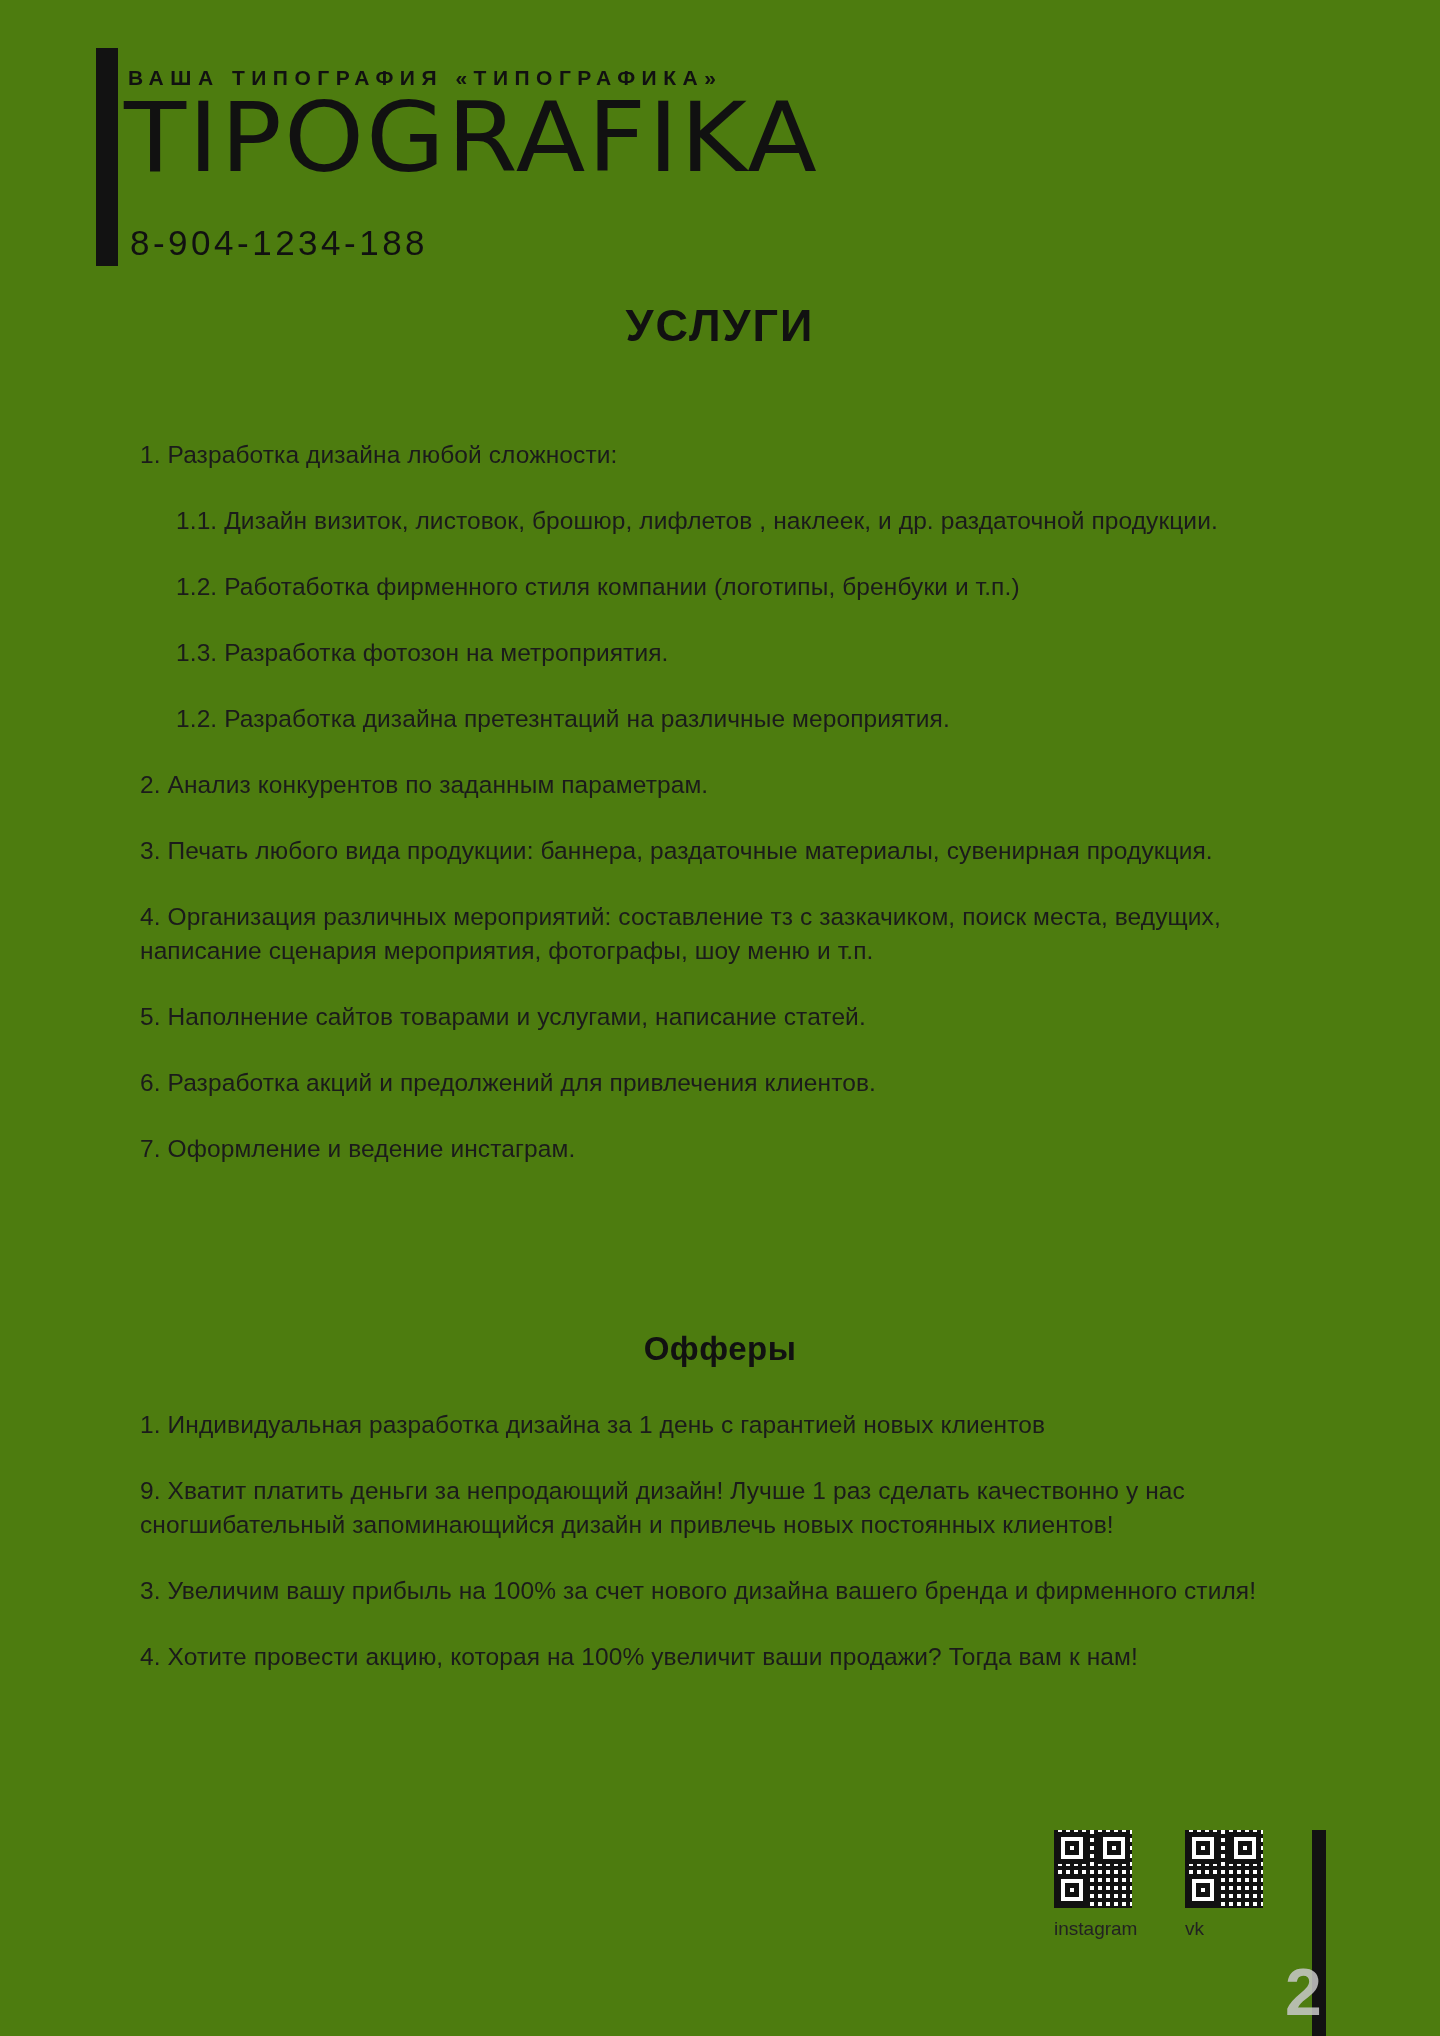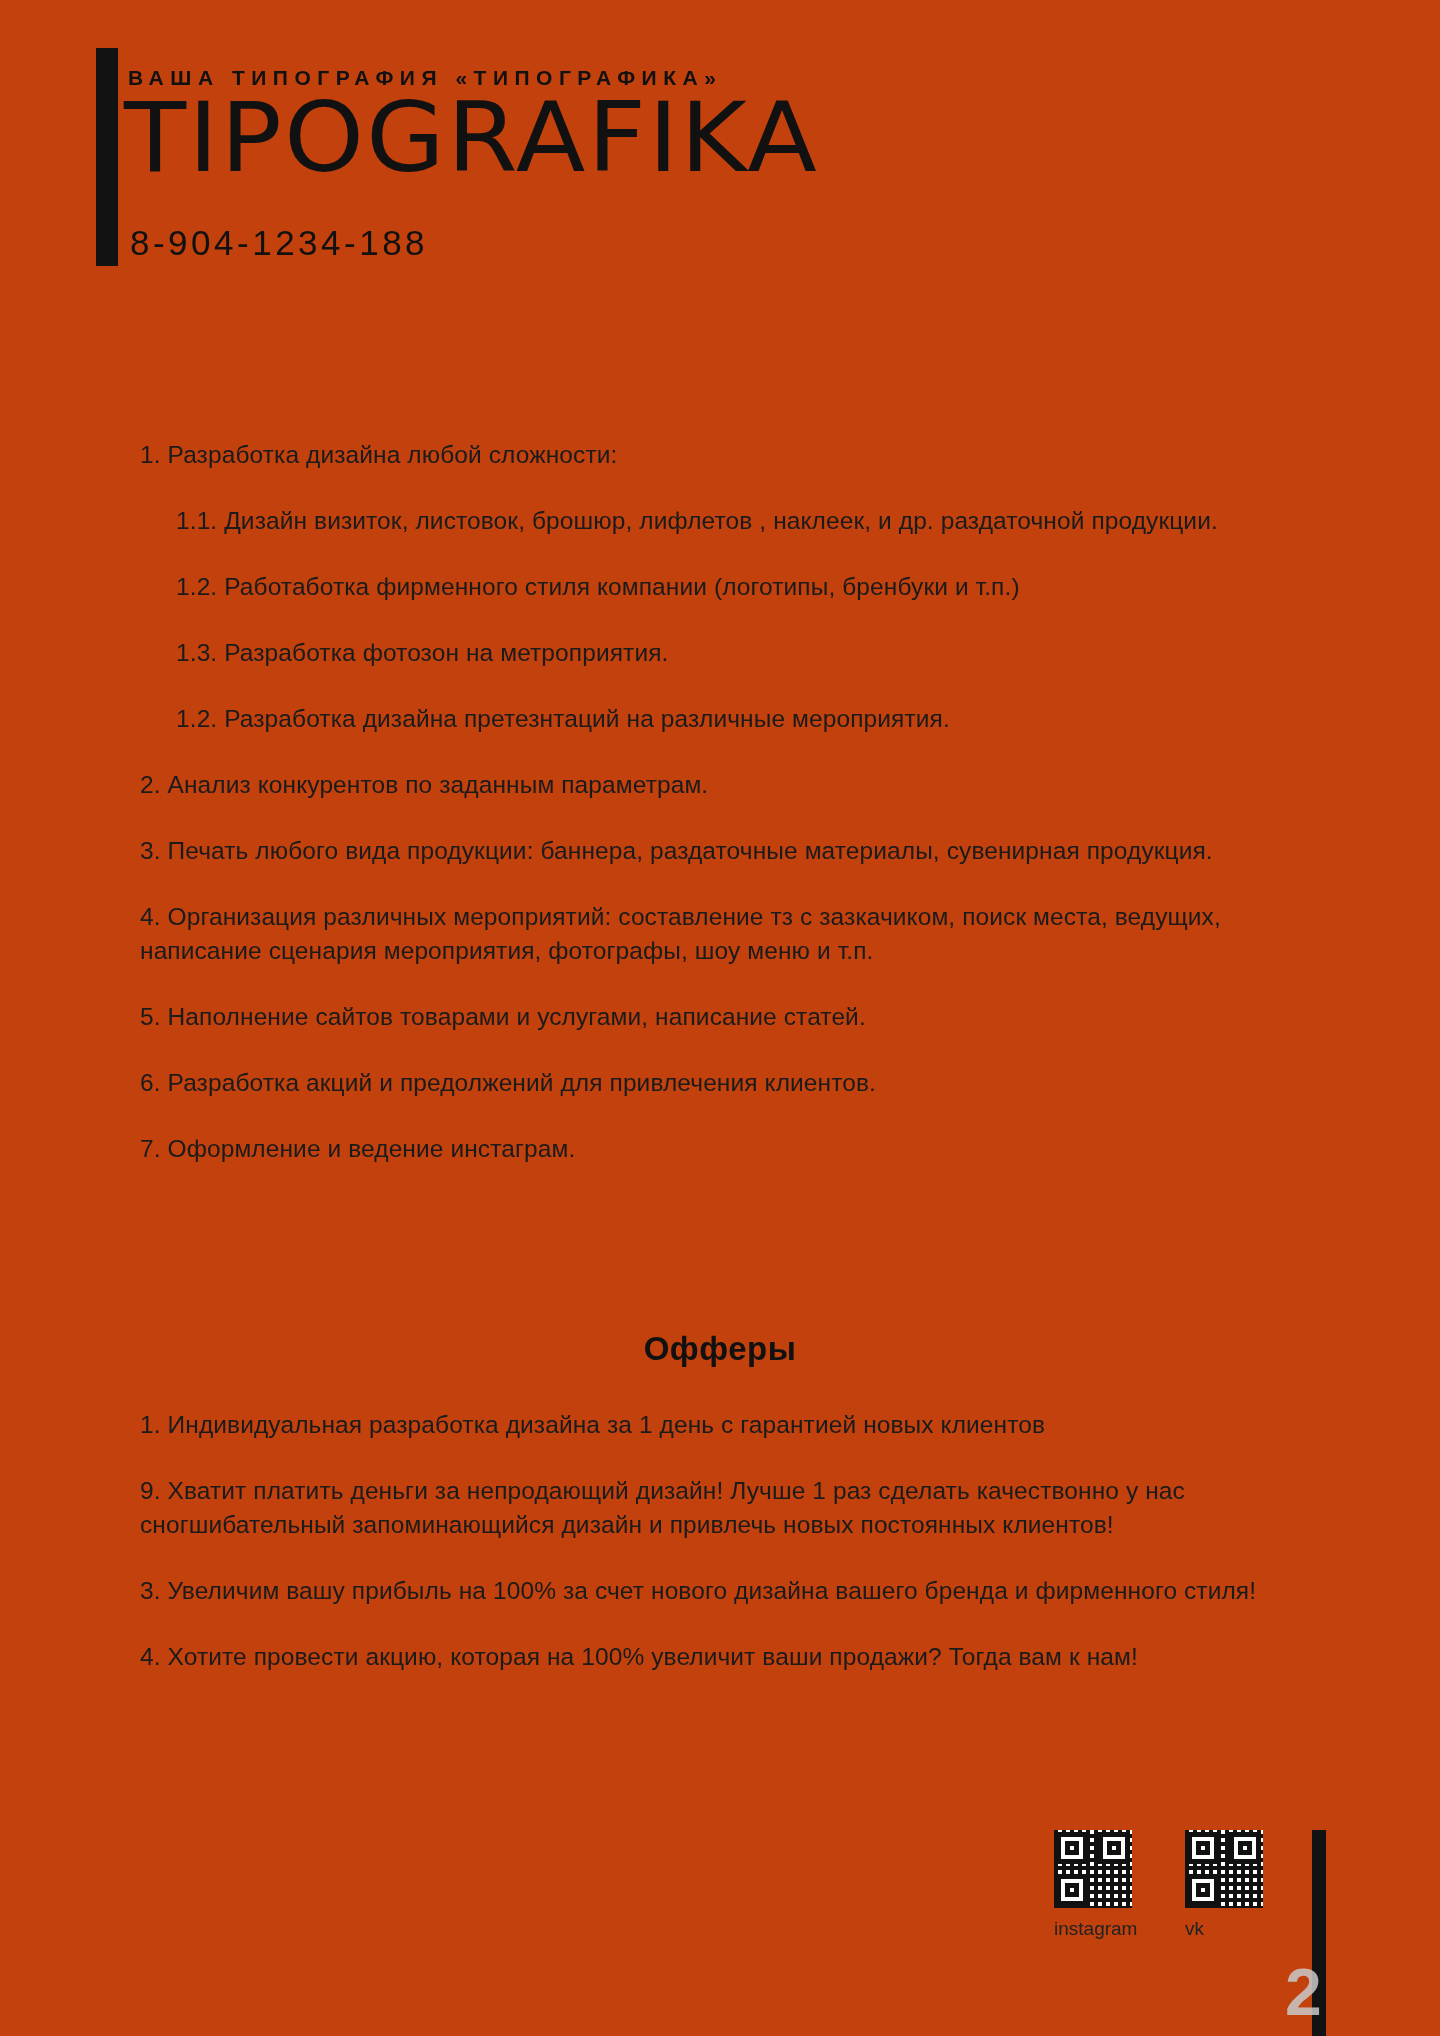--- a/index.html
+++ b/index.html
@@ -13,21 +13,21 @@
     position: relative;
     font-family: "Liberation Sans", sans-serif;
     color: #1a1a1a;
     overflow: hidden;
   }
   .page {
     position: absolute;
     left: 0; top: 0;
     width: 1440px;
     height: 2036px;
-    background: #c2410c;
+    background: #4d7c0f;
   }
 
   
   .header {
     position: absolute;
     left: 0;
     top: 30px;
     width: 1440px;
     height: 230px;
   }
@@ -192,20 +192,21 @@
 
 <div class="page">
 
   <div class="header">
     <div class="header-bar"></div>
     <div class="tagline">ВАША ТИПОГРАФИЯ «ТИПОГРАФИКА»</div>
     <div class="brand">TIPOGRAFIKA</div>
     <div class="phone">8-904-1234-188</div>
   </div>
 
+  <div class="section-title" id="services-title">УСЛУГИ</div>
 
   <div class="content">
     <p class="para">1. Разработка дизайна любой сложности:</p>
     <p class="para sub">1.1. Дизайн визиток, листовок, брошюр, лифлетов , наклеек, и др. раздаточной продукции.</p>
     <p class="para sub">1.2. Работаботка фирменного стиля компании (логотипы, бренбуки и т.п.)</p>
     <p class="para sub">1.3. Разработка фотозон на метроприятия.</p>
     <p class="para sub">1.2. Разработка дизайна претезнтаций на различные мероприятия.</p>
     <p class="para">2. Анализ конкурентов  по заданным параметрам.</p>
     <p class="para">3. Печать любого вида продукции: баннера, раздаточные материалы, сувенирная продукция.</p>
     <p class="para">4. Организация различных мероприятий: составление тз с зазкачиком, поиск места, ведущих, написание сценария мероприятия, фотографы, шоу меню и т.п.</p>

